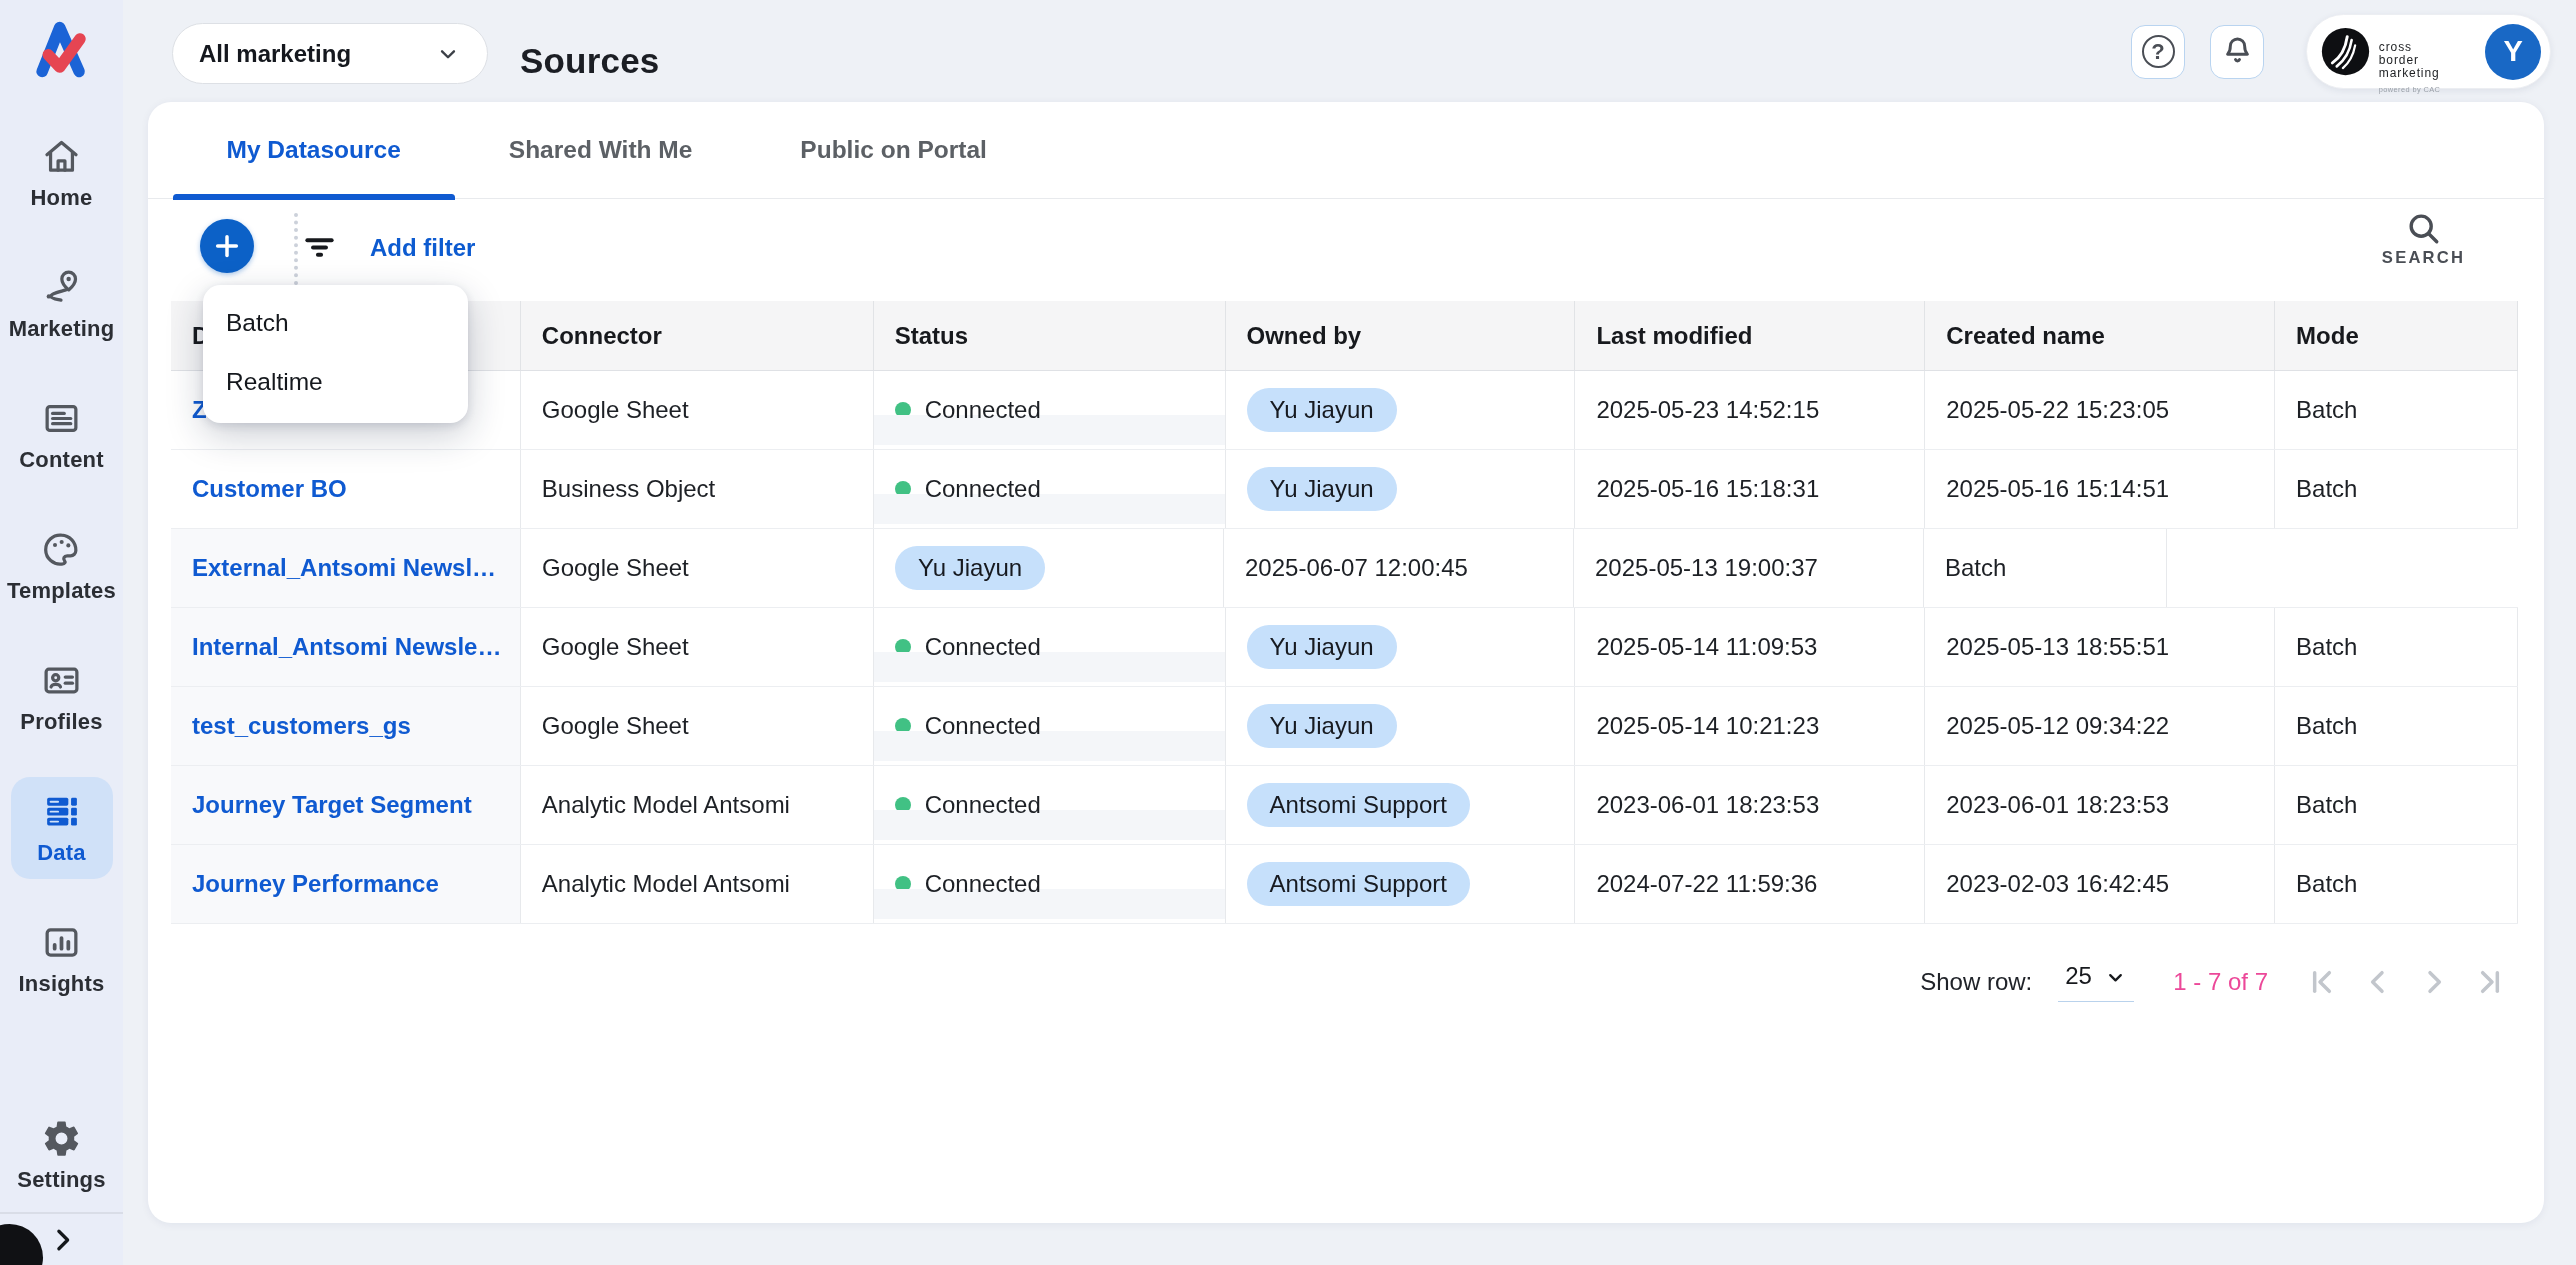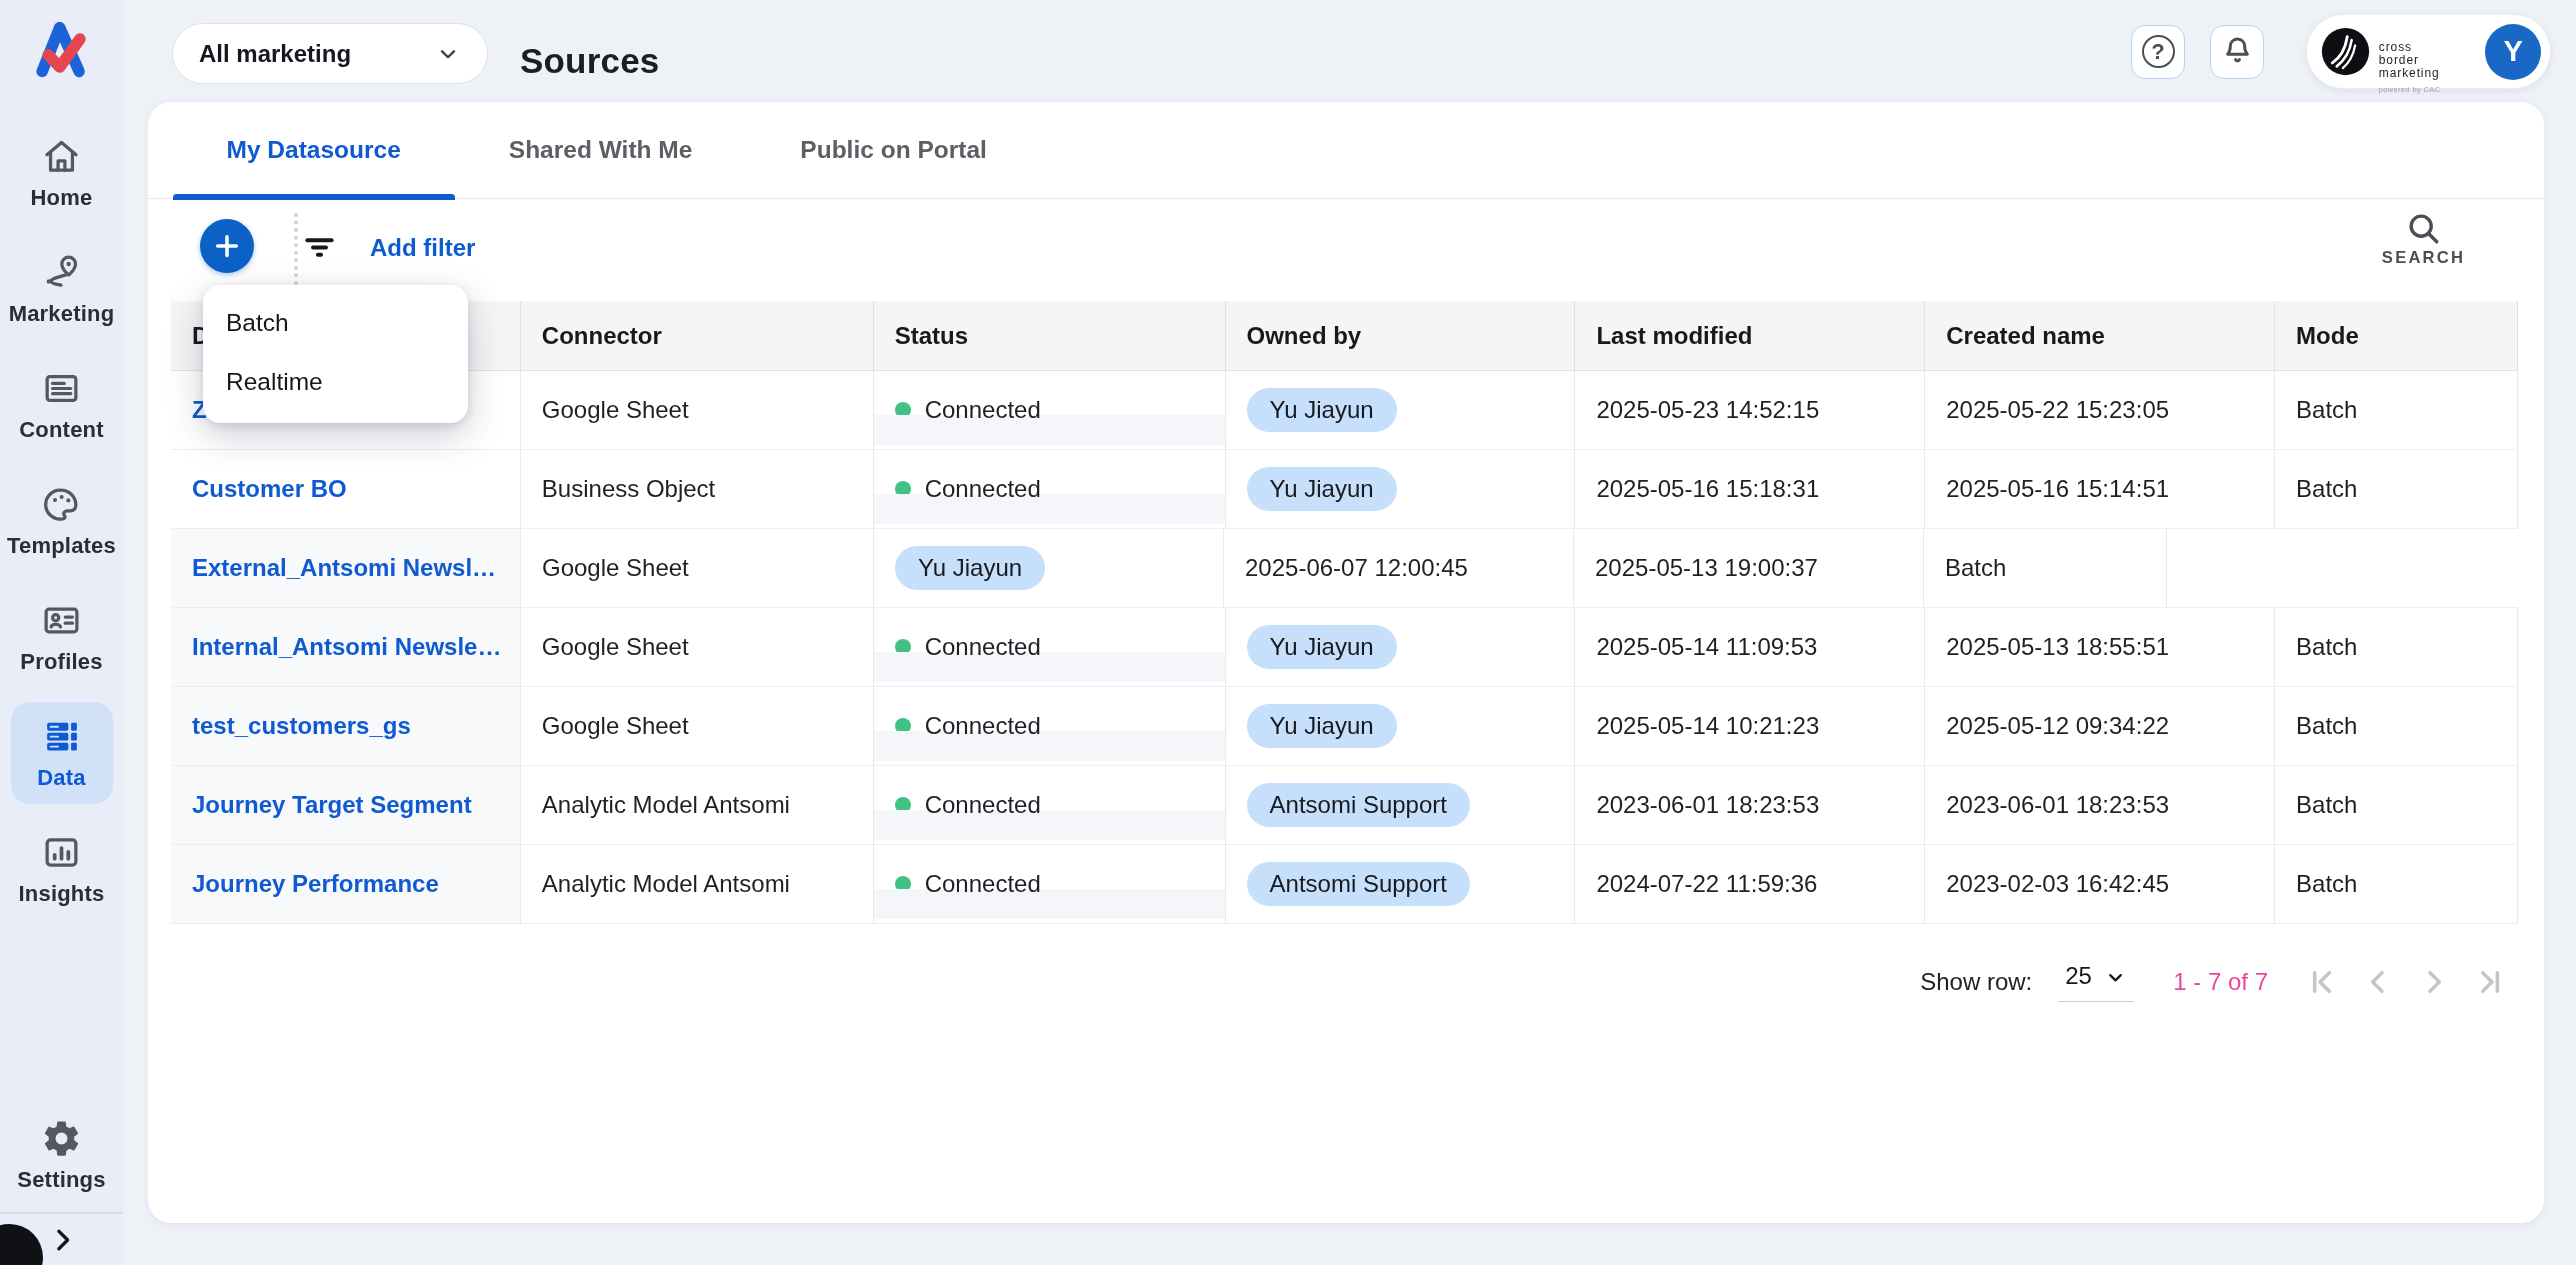--- a/index.html
+++ b/index.html
@@ -12,21 +12,21 @@
   }
   svg { display:block; }
 
   
   #sidebar {
     position:absolute; left:0; top:0; width:123px; height:1265px;
     background:#e9edf8; display:flex; flex-direction:column; align-items:center;
     z-index:5;
   }
   .logo-wrap { margin-top:16px; width:67px; height:67px; }
-  #side-nav { margin-top:39px; display:flex; flex-direction:column; align-items:center; gap:14px; width:100%; }
+  #side-nav { margin-top:39px; display:flex; flex-direction:column; align-items:center; gap:29px; width:100%; }
   .nav-item {
     width:102px; height:102px; border-radius:19px;
     display:flex; flex-direction:column; align-items:center; justify-content:center; gap:8px;
     cursor:pointer;
   }
   .nav-item .nav-label { font-size:22px; font-weight:700; color:#2b2e34; letter-spacing:0.2px; }
   .nav-item svg { width:41px; height:41px; stroke:#54585f; fill:none; stroke-width:1.9; stroke-linecap:round; stroke-linejoin:round; }
   .nav-item.active { background:#d0e1f8; }
   .nav-item.active .nav-label { color:#0f5ad1; }
   .nav-item.active svg { stroke:none; }

